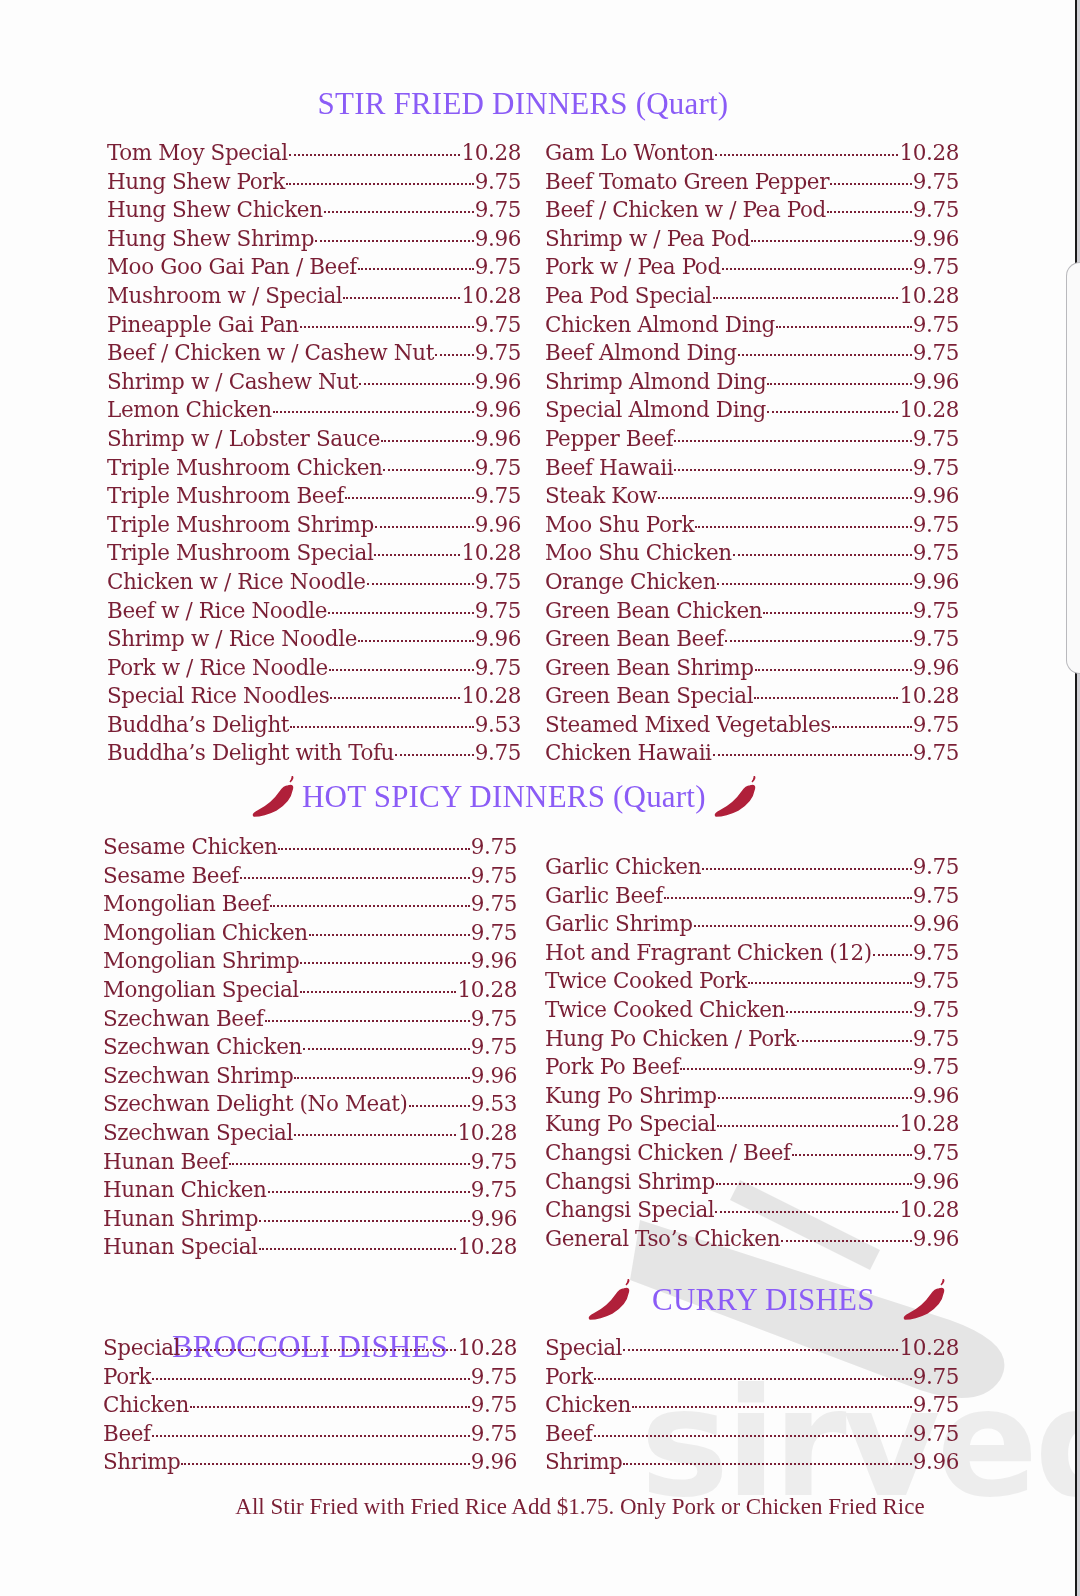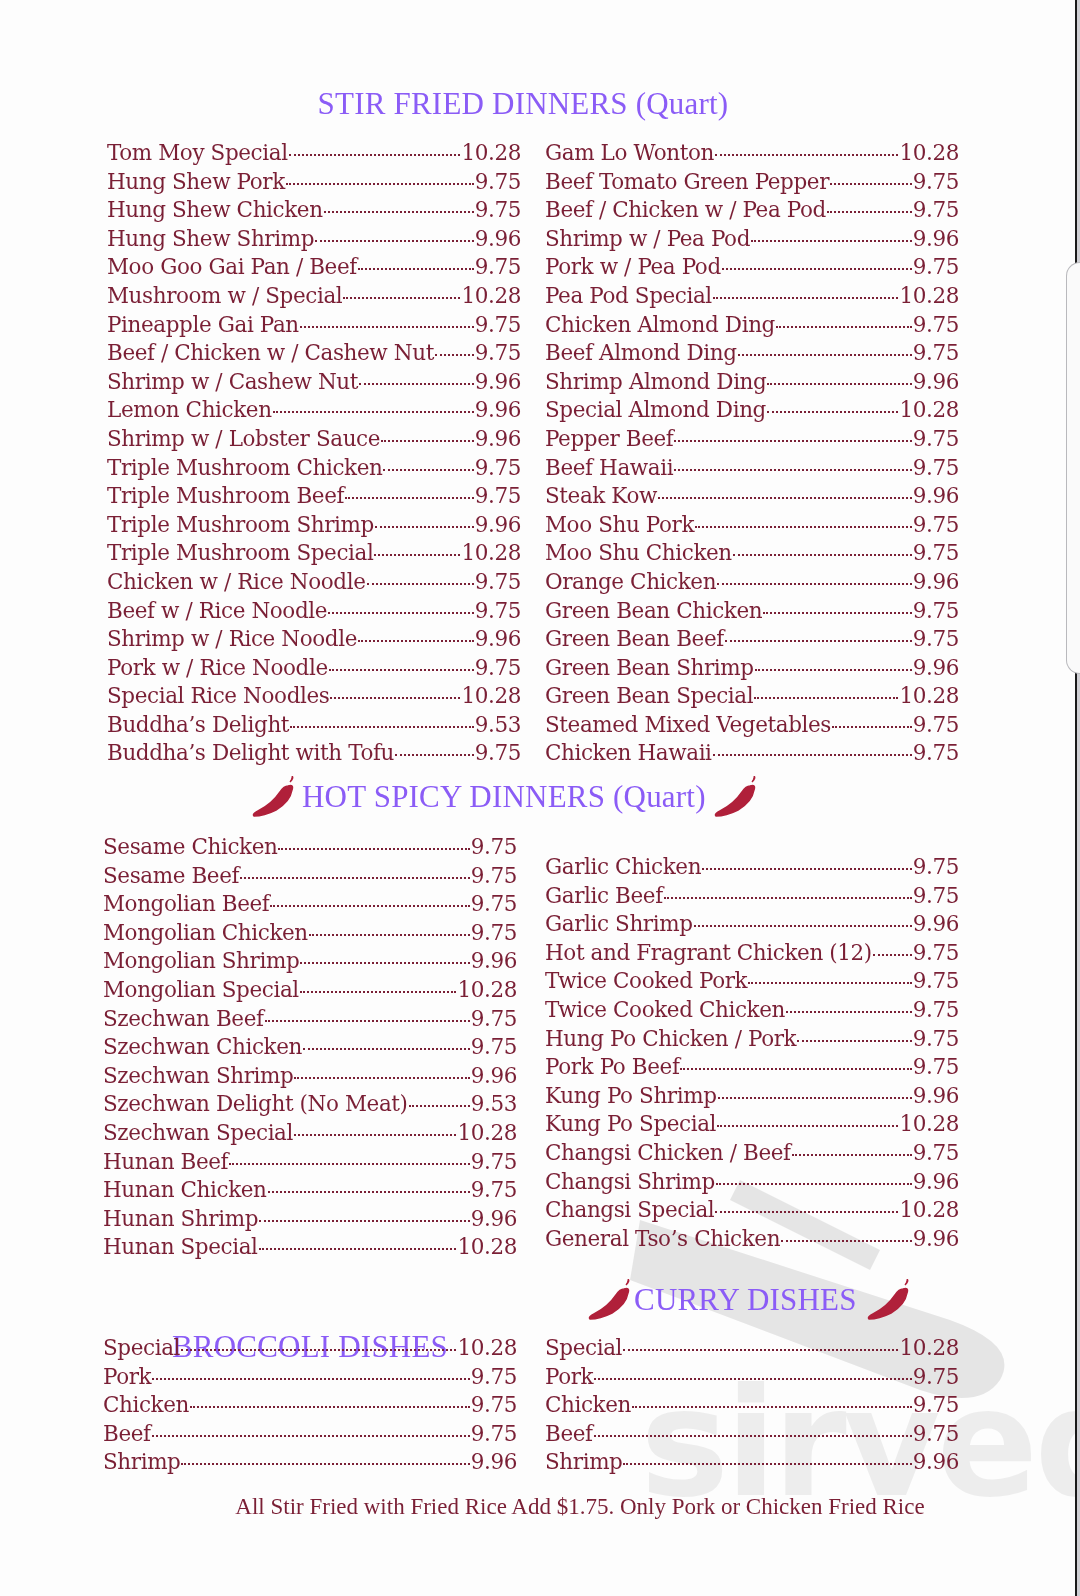--- a/index.html
+++ b/index.html
@@ -473,21 +473,21 @@
         <span class="dots"></span>
         <span class="price">9.75</span>
       </div>
       <div class="item">
         <span class="name">Shrimp</span>
         <span class="dots"></span>
         <span class="price">9.96</span>
       </div>
     </div>
 
-  <div class="section-title" style="left:586px;top:1279px;gap:2px;">
+  <div class="section-title" style="left:586px;top:1279px;gap:20px;">
     <svg class="pepper" viewBox="0 0 46 42">
       <path d="M40 6 Q44 2 42 0 M38 10 Q44 8 42 14 Q40 26 26 34 Q14 40 4 40 Q2 38 8 35 Q22 28 30 16 Q34 10 38 10 Z" fill="#b0203a" stroke="#b0203a" stroke-width="1.5"></path>
     </svg>
     <span class="t">CURRY DISHES</span>
     <svg class="pepper" style="margin-left:6px" viewBox="0 0 46 42">
       <path d="M40 6 Q44 2 42 0 M38 10 Q44 8 42 14 Q40 26 26 34 Q14 40 4 40 Q2 38 8 35 Q22 28 30 16 Q34 10 38 10 Z" fill="#b0203a" stroke="#b0203a" stroke-width="1.5"></path>
     </svg>
   </div>
   <div class="col" id="cu-col" style="left:545px;top:1334px;">
       <div class="item">

